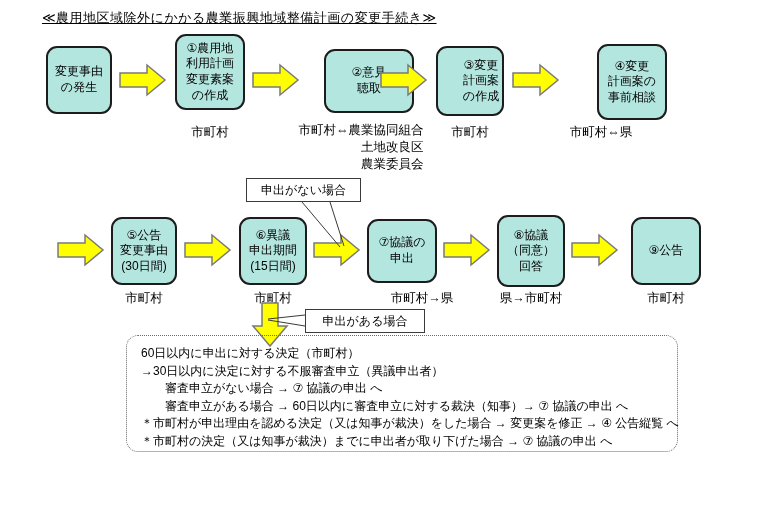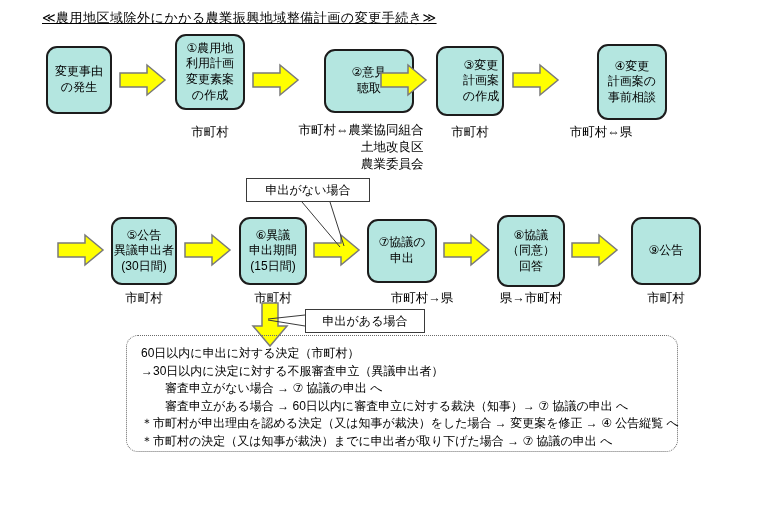--- a/index.html
+++ b/index.html
@@ -63,27 +63,27 @@
 計画案の
 事前相談</div>
 
   <div class="actor" style="left:175px;top:124px;width:70px;">市町村</div>
   <div class="actor left" style="left:276px;top:122px;width:170px;">市町村⇔農業協同組合
 　　　　　土地改良区
 　　　　　農業委員会</div>
   <div class="actor" style="left:436px;top:124px;width:68px;">市町村</div>
   <div class="actor" style="left:558px;top:124px;width:86px;">市町村⇔県</div>
 
-  <div class="callout" style="left:246px;top:178px;width:124px;height:24px;">申出がない場合</div>
+  <div class="callout" style="left:246px;top:178px;width:115px;height:24px;">申出がない場合</div>
 
   <svg class="arrow" style="left:57px;top:233px;" width="48" height="34">
       <polygon points="1,10 28,10 28,2 46,17 28,32 28,24 1,24" stroke="#7a7a7a" stroke-width="1.5" fill="#ffff00"></polygon>
     </svg>
   <div class="fbox" style="left:111px;top:217px;width:66px;height:68px;">⑤公告
-異議申出者
+変更事由
 (30日間)</div>
   <svg class="arrow" style="left:184px;top:233px;" width="48" height="34">
       <polygon points="1,10 28,10 28,2 46,17 28,32 28,24 1,24" stroke="#7a7a7a" stroke-width="1.5" fill="#ffff00"></polygon>
     </svg>
   <div class="fbox" style="left:239px;top:217px;width:68px;height:68px;">⑥異議
 申出期間
 (15日間)</div>
   <svg class="arrow" style="left:313px;top:233px;" width="48" height="34">
       <polygon points="1,10 28,10 28,2 46,17 28,32 28,24 1,24" stroke="#7a7a7a" stroke-width="1.5" fill="#ffff00"></polygon>
     </svg>

